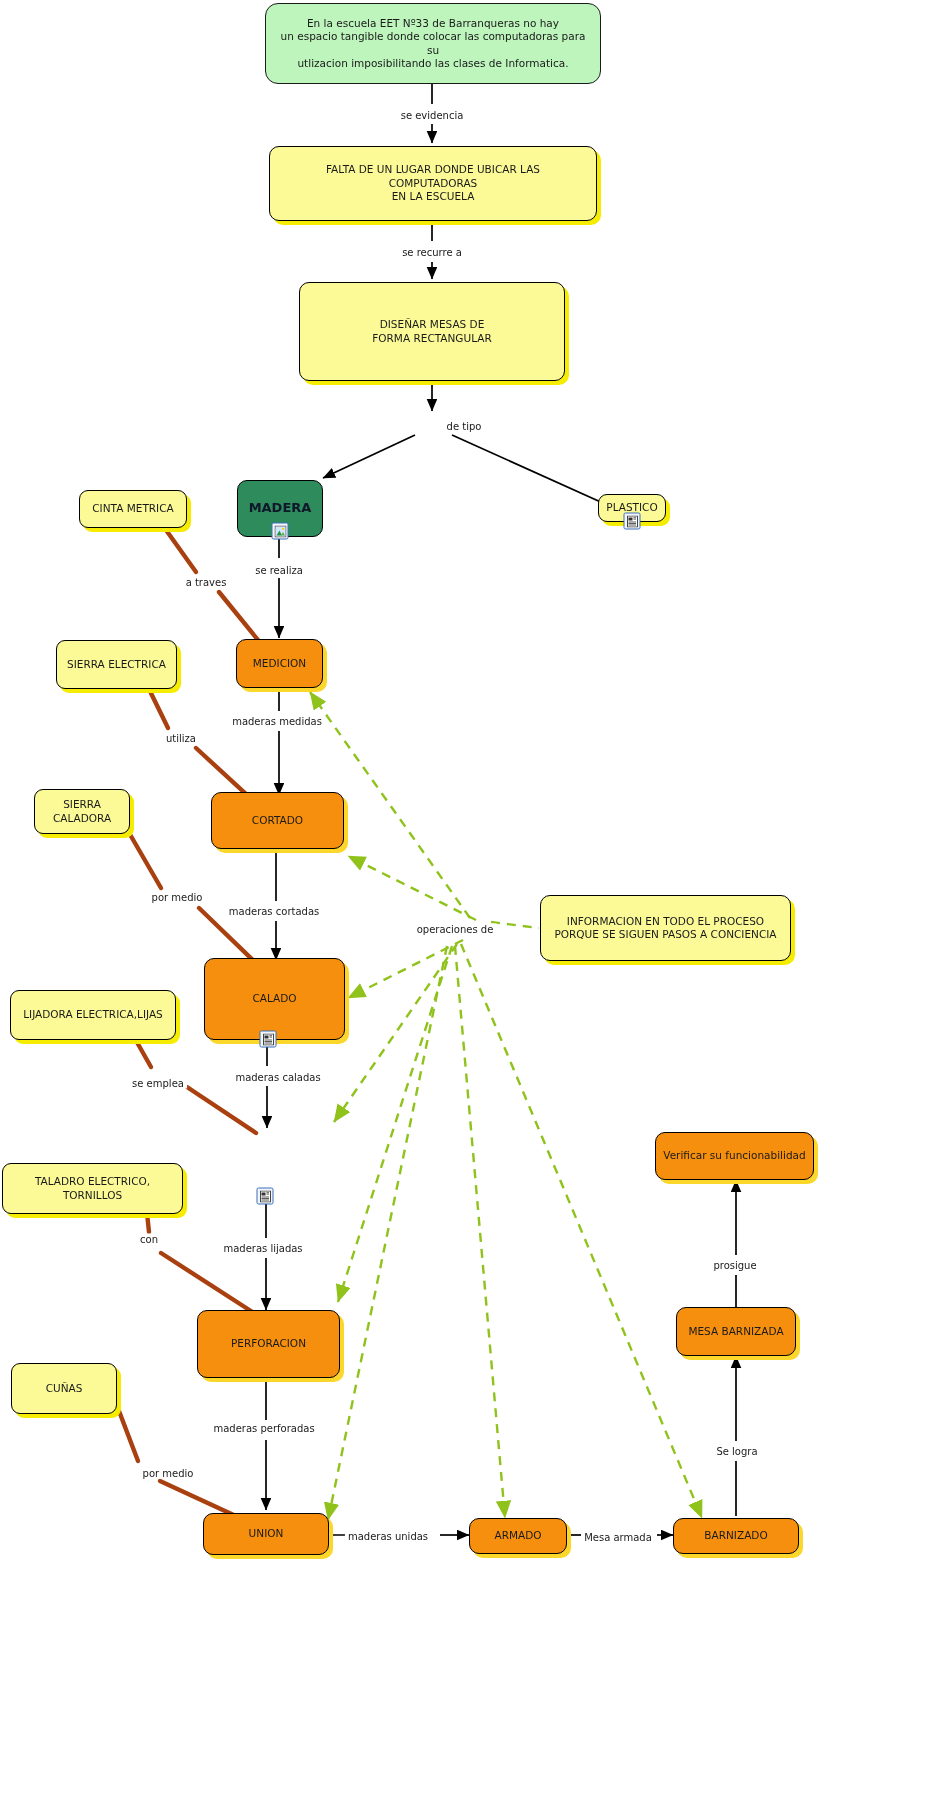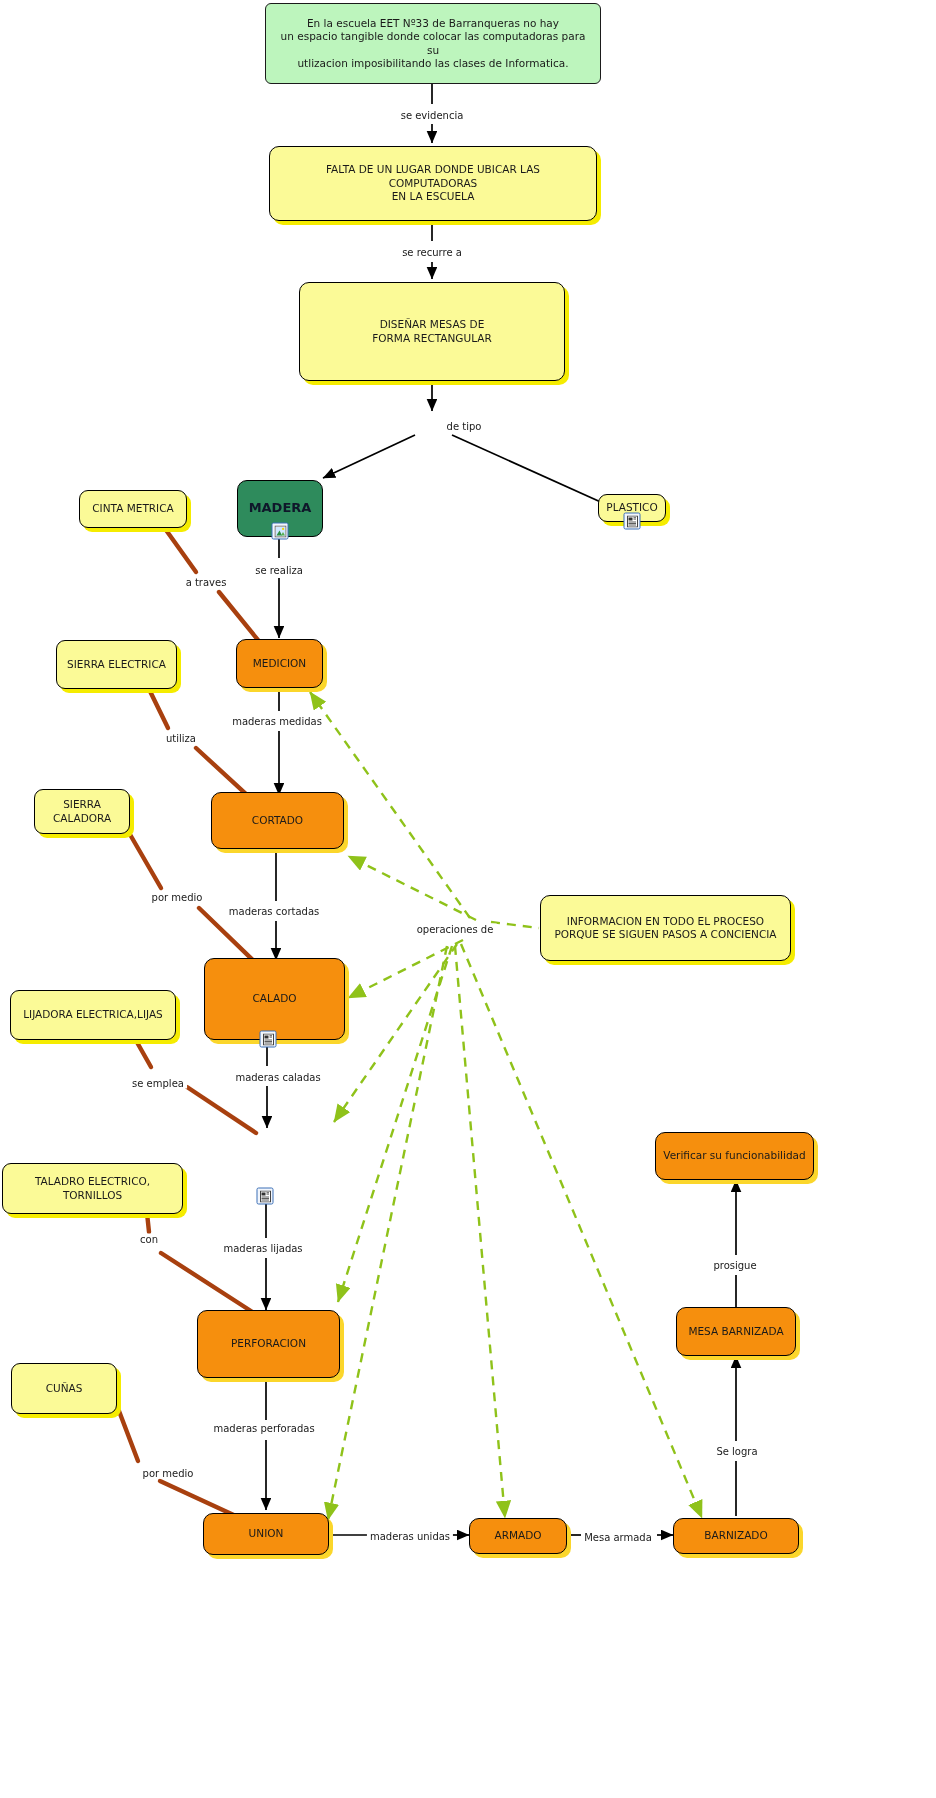--- a/index.html
+++ b/index.html
@@ -128,21 +128,21 @@
       <line x1="476" y1="920" x2="348" y2="856" marker-end="url(#ahG)"></line>
       <line x1="463" y1="940" x2="348" y2="998" marker-end="url(#ahG)"></line>
       <line x1="457" y1="944" x2="334" y2="1122" marker-end="url(#ahG)"></line>
       <line x1="452" y1="946" x2="338" y2="1302" marker-end="url(#ahG)"></line>
       <line x1="447" y1="946" x2="328" y2="1520" marker-end="url(#ahG)"></line>
       <line x1="455" y1="946" x2="505" y2="1518" marker-end="url(#ahG)"></line>
       <line x1="461" y1="944" x2="702" y2="1518" marker-end="url(#ahG)"></line>
     </g>
   </svg>
 
-  <div class="node n-green" style="left:265px;top:3px;width:336px;height:81px;padding:6px 10px;border-radius:6px;">En la escuela EET Nº33 de Barranqueras no hay
+  <div class="node n-green" style="left:265px;top:3px;width:336px;height:81px;padding:6px 10px;">En la escuela EET Nº33 de Barranqueras no hay
 un espacio tangible donde colocar las computadoras para su
 utlizacion imposibilitando las clases de Informatica.</div>
 
   <div class="node n-yellow" style="left:269px;top:146px;width:328px;height:75px;font-size:10.5px;padding:4px 8px;">FALTA DE UN LUGAR DONDE UBICAR LAS
 COMPUTADORAS
 EN LA ESCUELA</div>
 
   <div class="node n-yellow" style="left:299px;top:282px;width:266px;height:99px;font-size:10.5px;padding:4px 8px;">DISEÑAR MESAS  DE
 FORMA RECTANGULAR</div>
 
@@ -242,18 +242,18 @@
   <div class="elabel" style="left:277px;top:721px;">maderas medidas</div>
   <div class="elabel" style="left:177px;top:897px;">por medio</div>
   <div class="elabel" style="left:274px;top:911px;">maderas cortadas</div>
   <div class="elabel" style="left:455px;top:929px;">operaciones de</div>
   <div class="elabel" style="left:158px;top:1083px;">se emplea</div>
   <div class="elabel" style="left:278px;top:1077px;">maderas caladas</div>
   <div class="elabel" style="left:149px;top:1239px;">con</div>
   <div class="elabel" style="left:263px;top:1248px;">maderas lijadas</div>
   <div class="elabel" style="left:168px;top:1473px;">por medio</div>
   <div class="elabel" style="left:264px;top:1428px;">maderas perforadas</div>
-  <div class="elabel" style="left:410px;top:1536px;">maderas unidas</div>
+  <div class="elabel" style="left:388px;top:1536px;">maderas unidas</div>
   <div class="elabel" style="left:618px;top:1537px;">Mesa armada</div>
   <div class="elabel" style="left:737px;top:1451px;">Se logra</div>
   <div class="elabel" style="left:735px;top:1265px;">prosigue</div>
 
 </div>
 
 </body></html>

